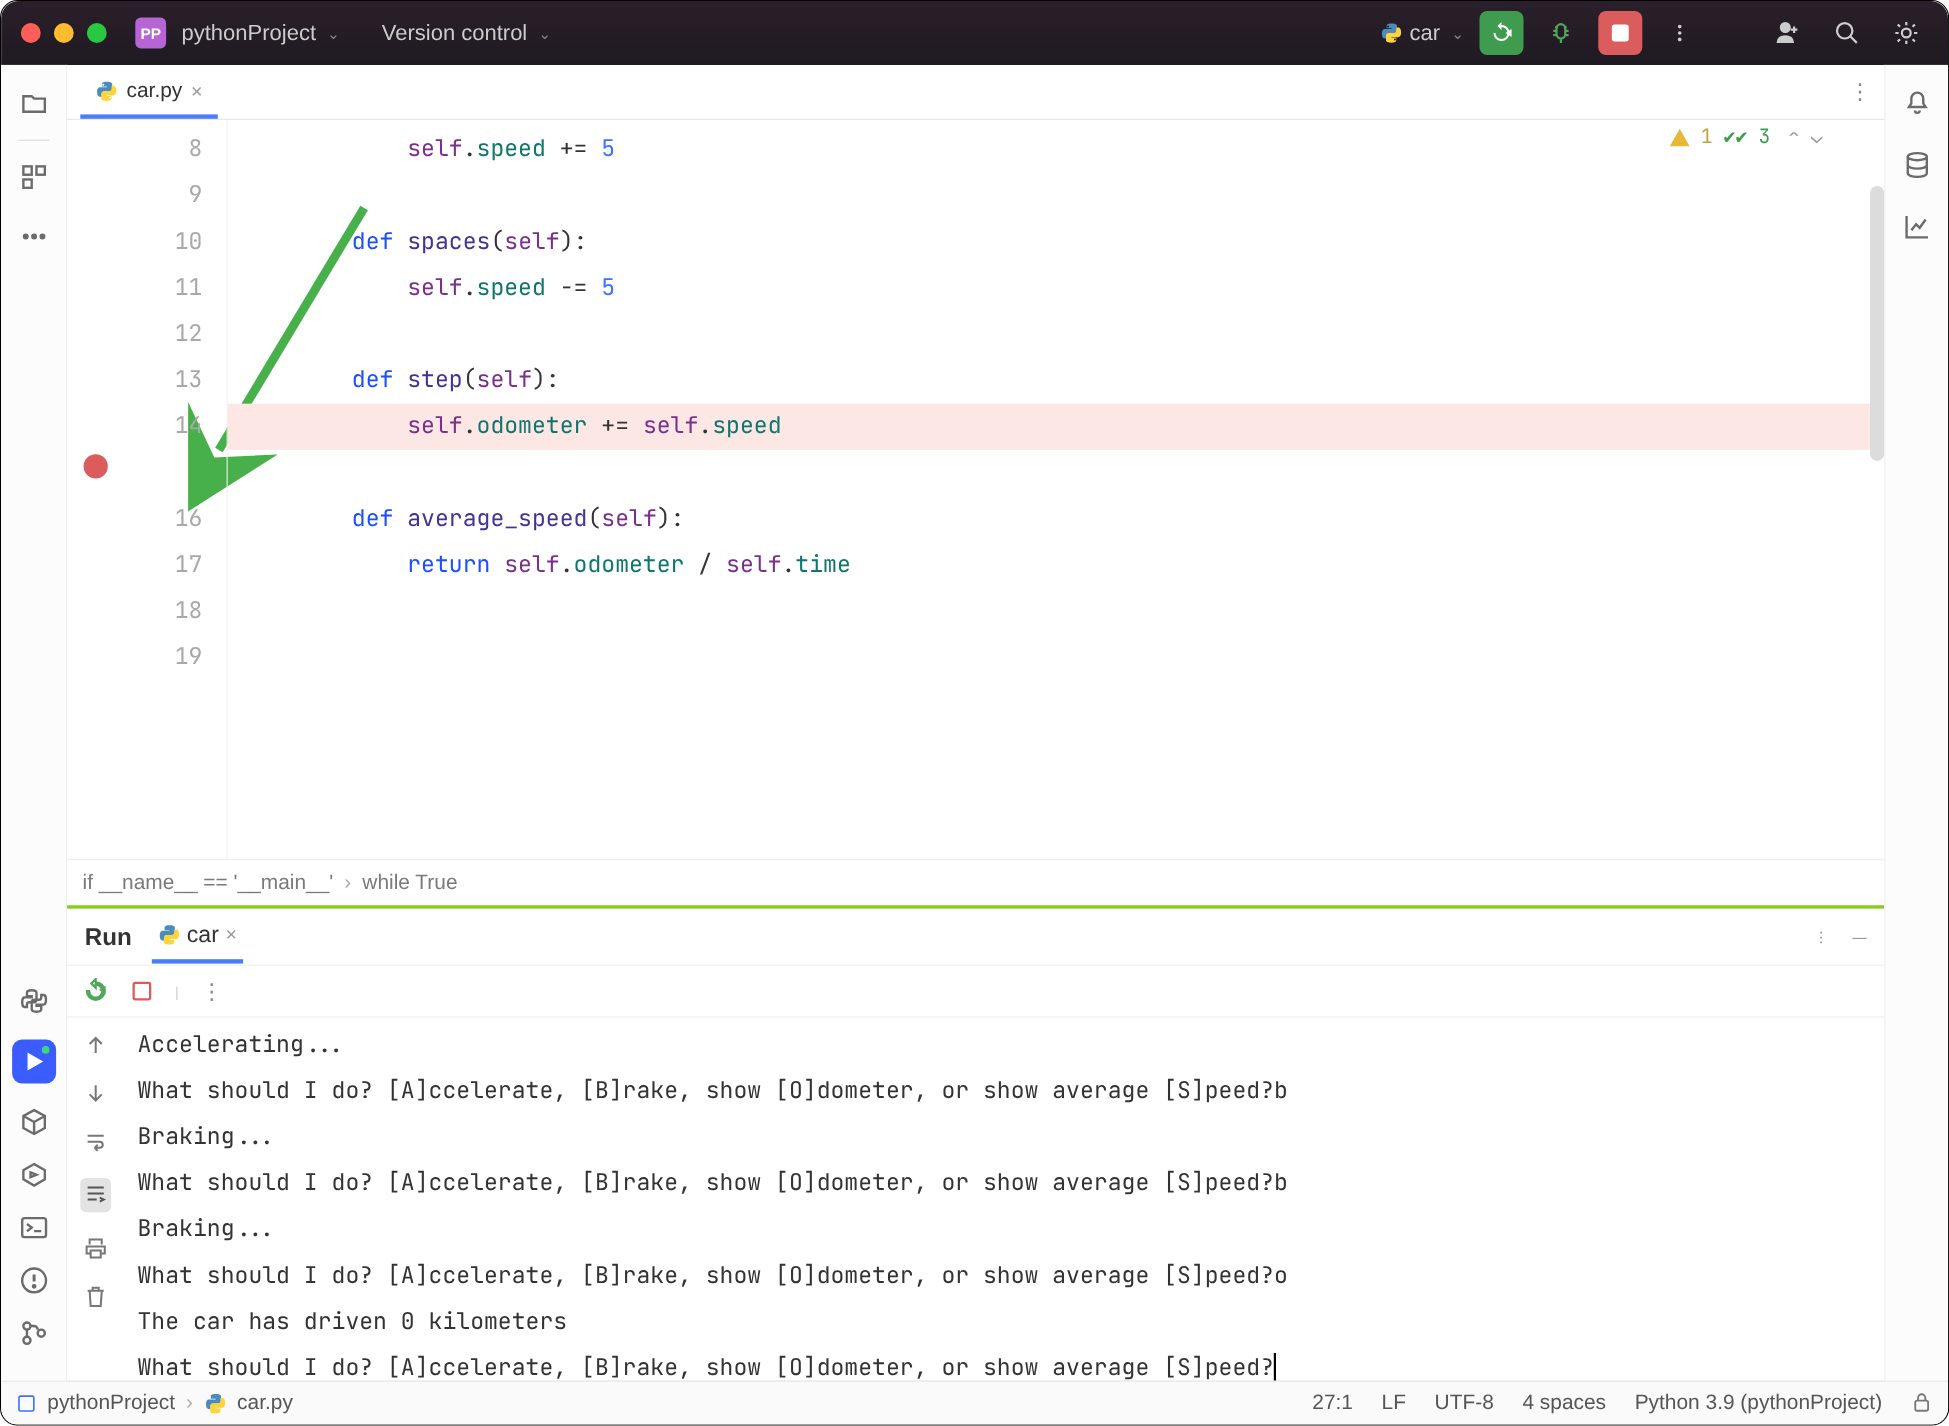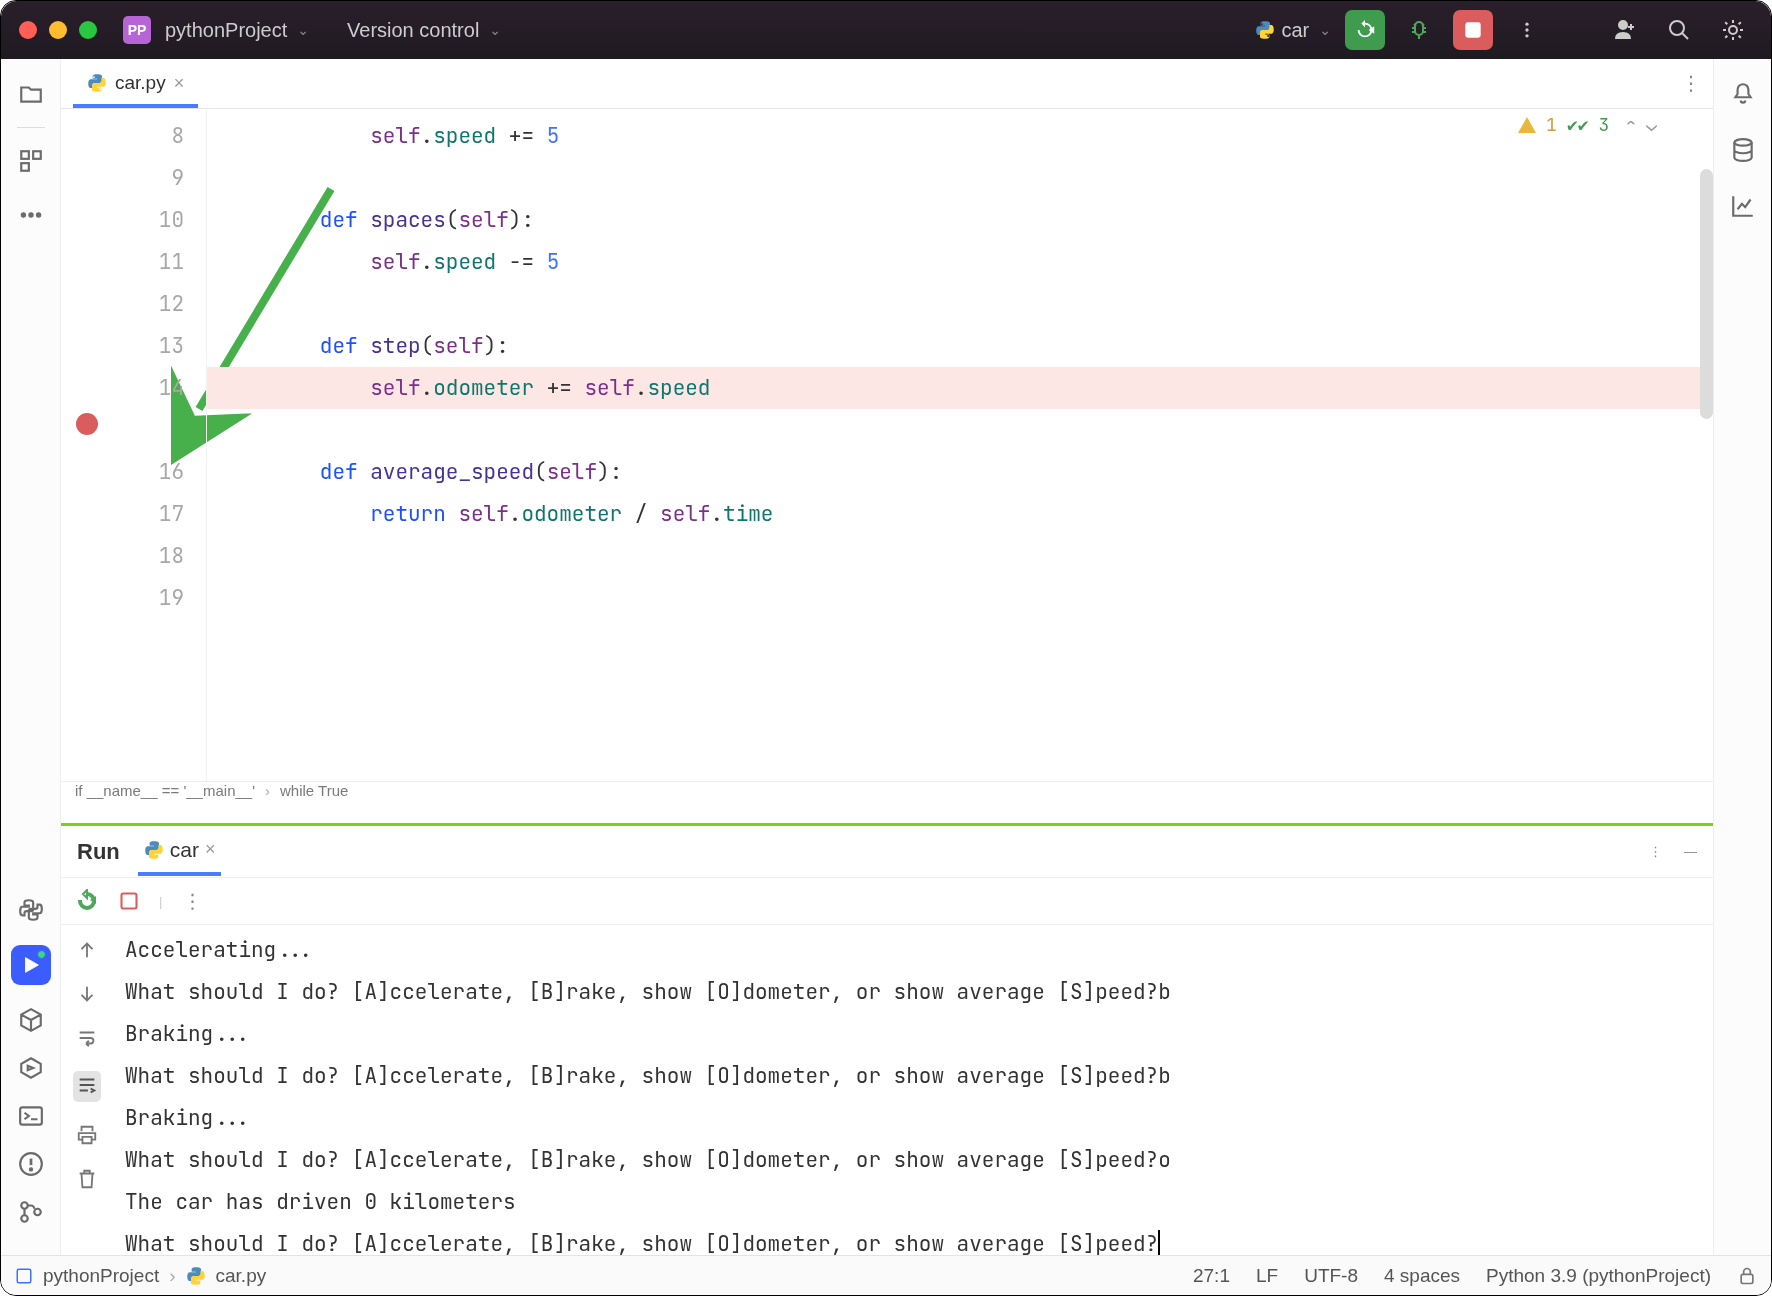--- a/index.html
+++ b/index.html
@@ -35,35 +35,35 @@
 .gutter div { height: 42px; line-height: 42px; }
 .bp { position: absolute; right: 108px; width: 22px; height: 22px; background: #db5c5c; border-radius: 50%; }
 .code { flex: 1; padding: 6px 0 0 12px; position: relative; }
 .code-line { height: 42px; line-height: 42px; white-space: pre; }
 .hl-bp { background: #fde7e4; margin-left: -12px; padding-left: 12px; }
 .kw { color: #1e4fff; } .fn { color: #463294; } .self { color: #7b2f8a; } .attr { color: #0f766e; } .num { color: #3b72ff; } .op { color: #333; }
 .insp { position: absolute; top: 4px; right: 56px; display: flex; align-items: center; gap: 10px; font-size: 18px; }
 .insp-warn { color: #c7a13e; } .insp-ok { color: #3f9c4f; }
 .arrow { position: absolute; left: 110px; top: 60px; pointer-events: none; }
 .editor-scroll { position: absolute; right: 0; top: 60px; width: 13px; height: 250px; background: #dcdcdc; border-radius: 7px; }
-.breadcrumb { height: 42px; display: flex; padding: 0 14px; gap: 10px; color: #7a7a7a; font-size: 15px; border-top: 1px solid #eee; }
+.breadcrumb { height: 42px; display: flex; align-items: center; padding: 0 14px; gap: 10px; color: #7a7a7a; font-size: 19px; border-top: 1px solid #eee; }
 .bc-sep { color: #aaa; }
 .run-hdr { height: 54px; display: flex; align-items: center; padding: 0 16px; gap: 18px; border-top: 3px solid #84cc16; }
 .run-title { font-size: 22px; font-weight: 600; }
 .run-tab { display: flex; align-items: center; gap: 6px; font-size: 21px; border-bottom: 4px solid #4b7cff; padding: 10px 6px; }
 .run-hdr-right { margin-left: auto; display: flex; gap: 22px; color: #888; align-items: center; }
 .run-tb { height: 48px; display: flex; align-items: center; padding: 0 14px; gap: 20px; border-top: 1px solid #eee; border-bottom: 1px solid #eee; }
 .run-body { flex: 0 0 auto; display: flex; height: 330px; }
 .run-rail { width: 52px; display: flex; flex-direction: column; align-items: center; padding-top: 14px; gap: 22px; }
 .run-rail svg { width: 22px; height: 22px; fill: #777; stroke: #777; }
 .console { flex: 1; font-family: "JetBrains Mono", Menlo, monospace; font-size: 21px; line-height: 42px; padding: 4px 12px; white-space: pre; overflow: hidden; }
 .cursor { border-right: 2px solid #000; animation: blink 1s step-start infinite; }
 @keyframes blink { 50% { border-color: transparent; } }
 .statusbar { height: 40px; background: #fafafa; border-top: 1px solid #e3e3e3; display: flex; align-items: center; padding: 0 14px; gap: 22px; font-size: 19px; color: #555; }
-.sb-left { display: flex; align-items: center; gap: 10px; } .sb-sep { color: #aaa; } .sb-right { margin-left: auto; display: flex; align-items: center; gap: 26px; }
+.sb-left { display: flex; align-items: center; gap: 10px; } .sb-sep { color: #aaa; } .sb-right { margin-left: auto; display: flex; gap: 26px; }
 .py-icon { width: 20px; height: 20px; }
 .py-icon .p1 { fill: #4b8bbe; } .py-icon .p2 { fill: #ffd43b; }
 </style>
 </head>
 <body>
 
 <div class="titlebar">
   <div class="traffic">
     <span class="tr-red"></span>
     <span class="tr-yellow"></span>

